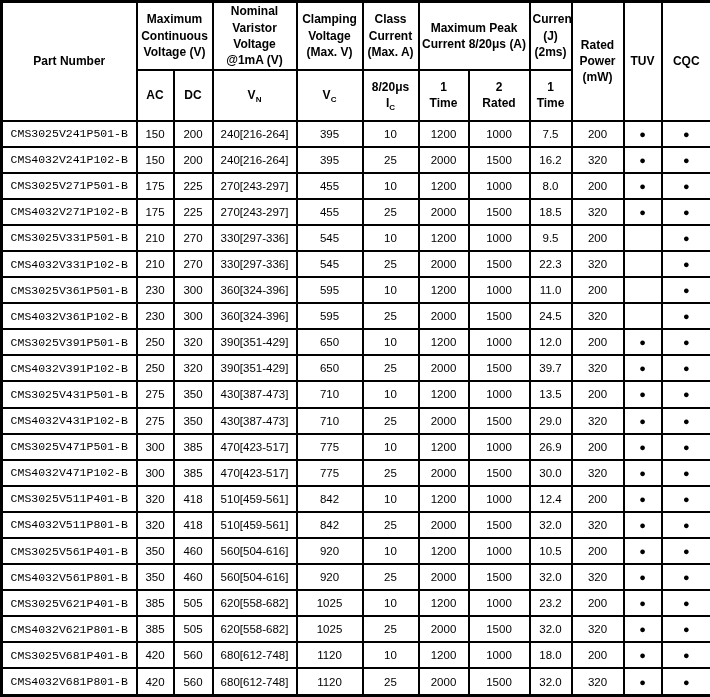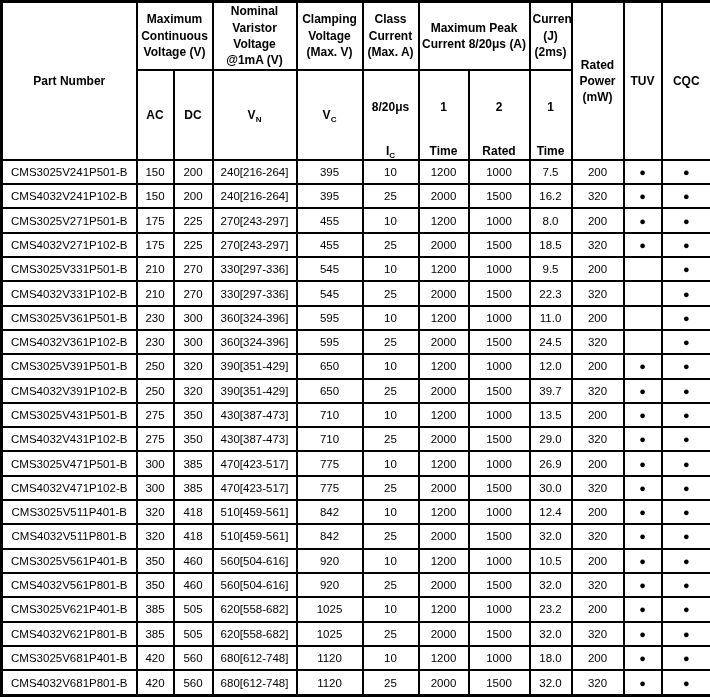--- a/index.html
+++ b/index.html
@@ -27,32 +27,32 @@
   }
   table.spec th {
     font-size: 12px;
     font-weight: bold;
     line-height: 1.35;
   }
   table.spec td {
     font-size: 11.5px;
     font-weight: normal;
   }
-  td.pn { font-size: 11.5px; letter-spacing: 0; }
+  td.pn { font-size: 11.5px; letter-spacing: 0; font-family: Liberation Mono, monospace; }
   tr.hrow1 { height: 68px; }
   tr.hrow2 { height: 51px; }
   sub.sx {
     font-size: 8px;
     vertical-align: baseline;
     position: relative;
     top: 3px;
     left: 0px;
   }
   .dot { font-size: 11px; line-height: 1; }
-  .subline { display: block; margin-top: 28px; }
+  .subline { display: block; }
 </style>
 </head>
 <body>
 
 <div class="page">
   <table class="spec">
     <colgroup>
       <col style="width:135px">
         <col style="width:37px">
         <col style="width:39px">

